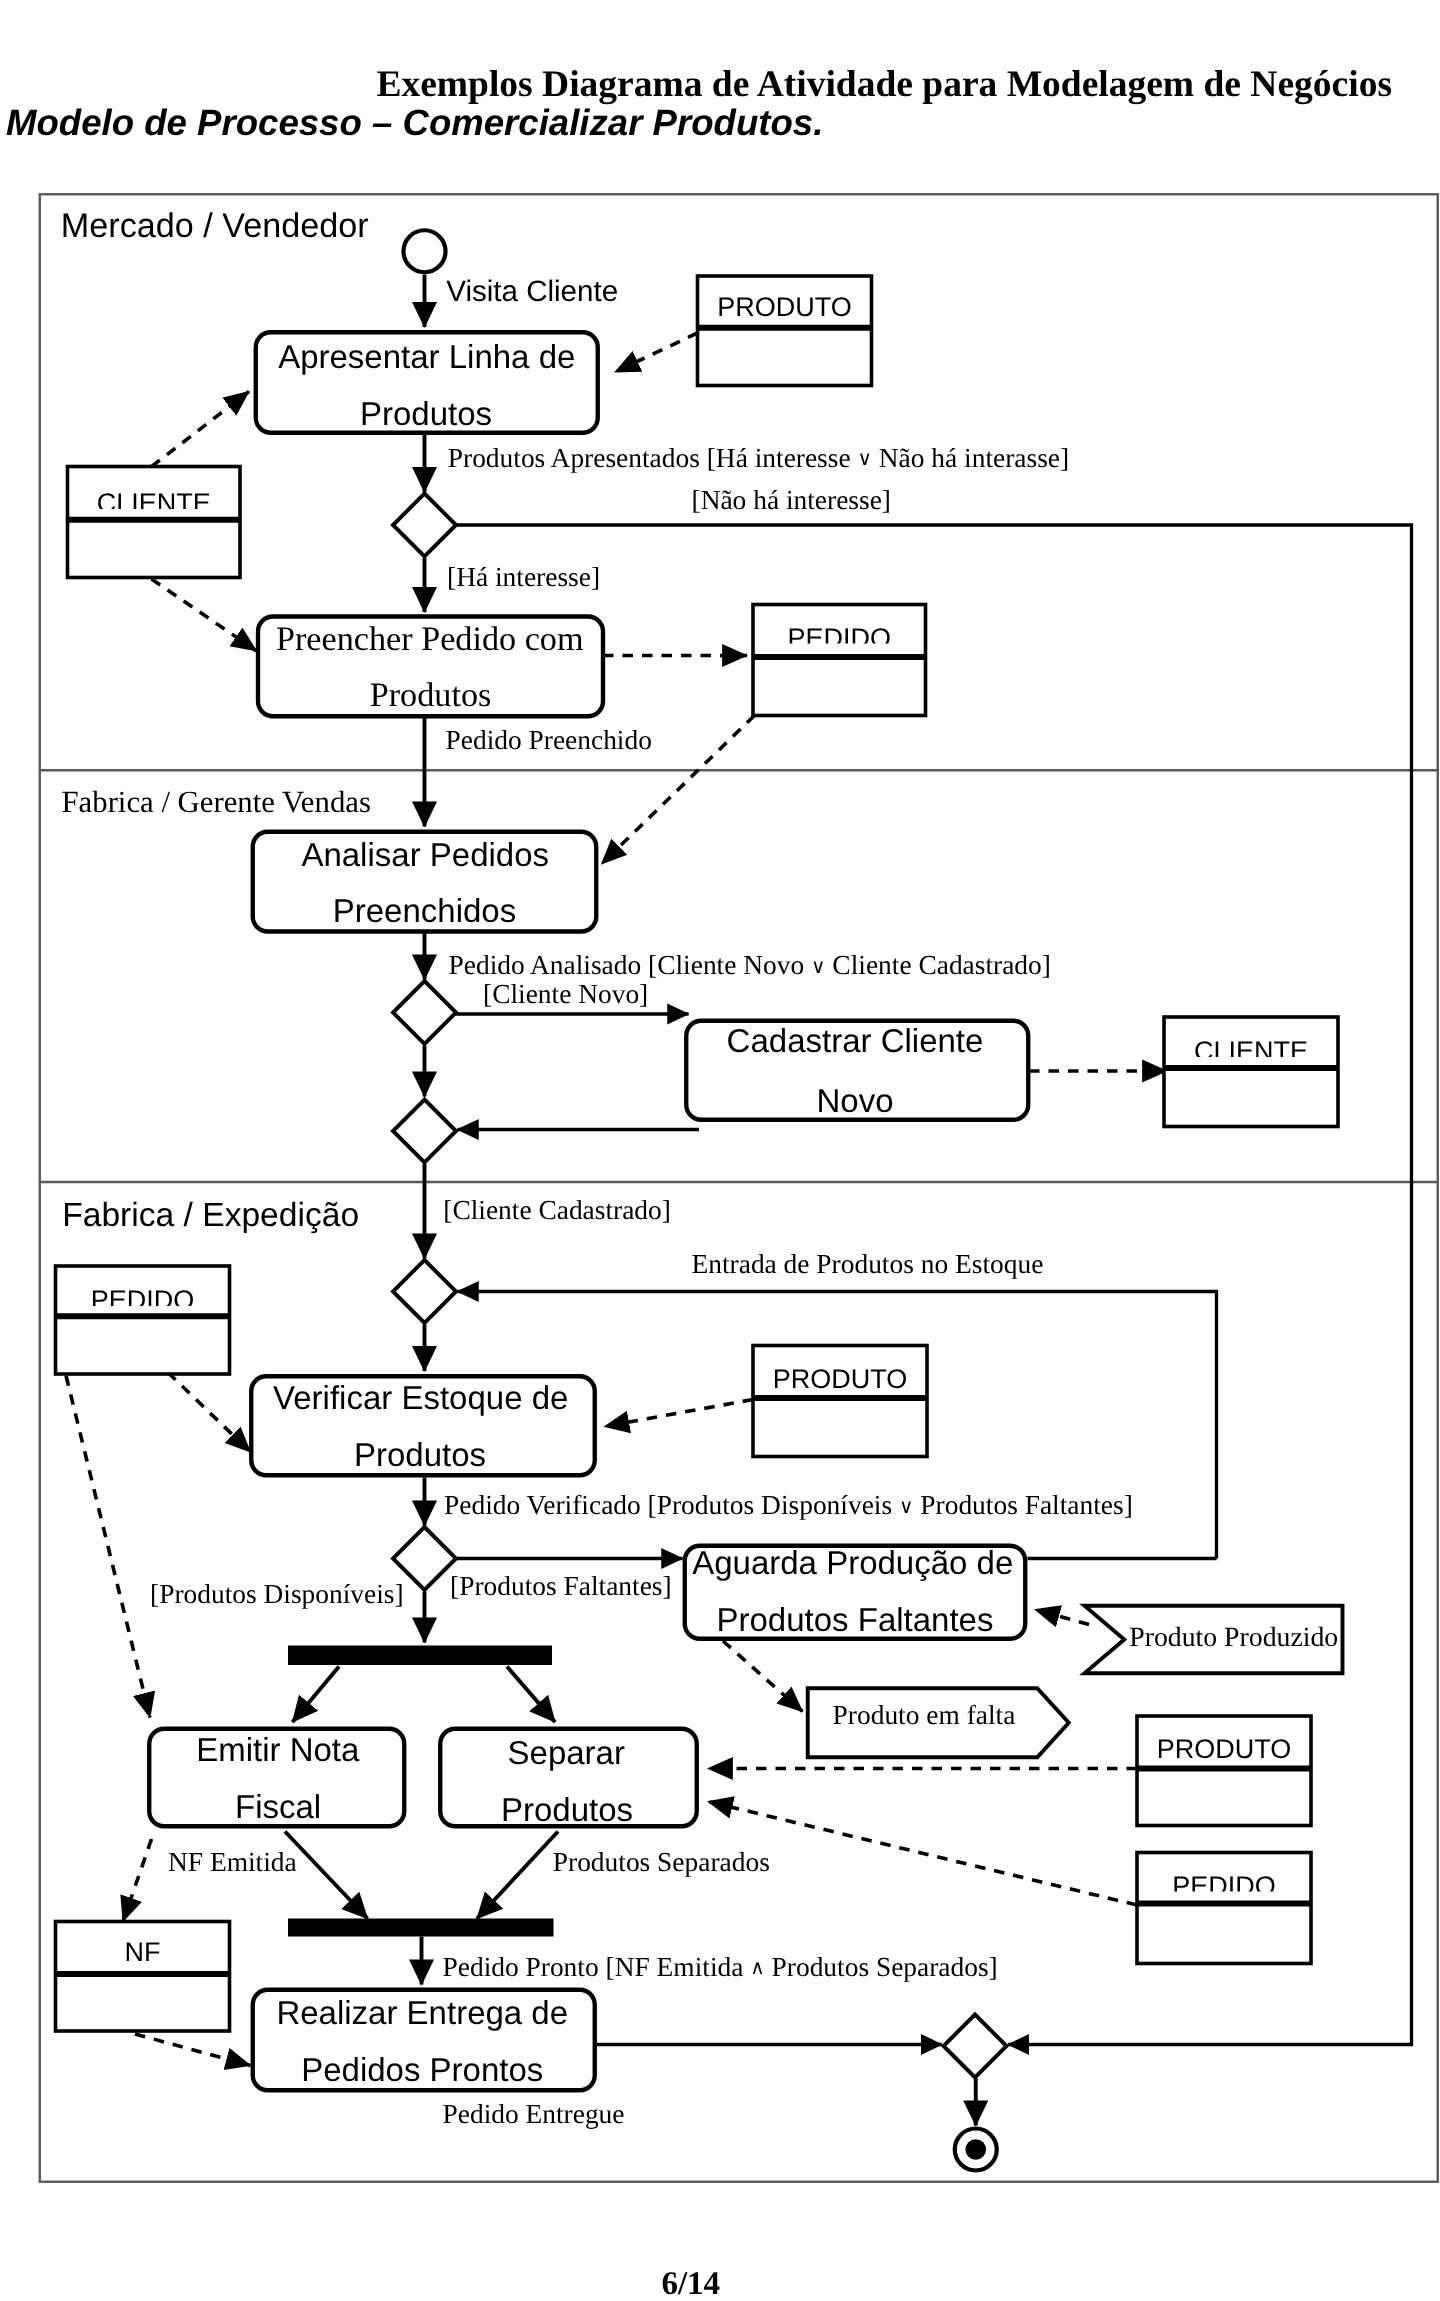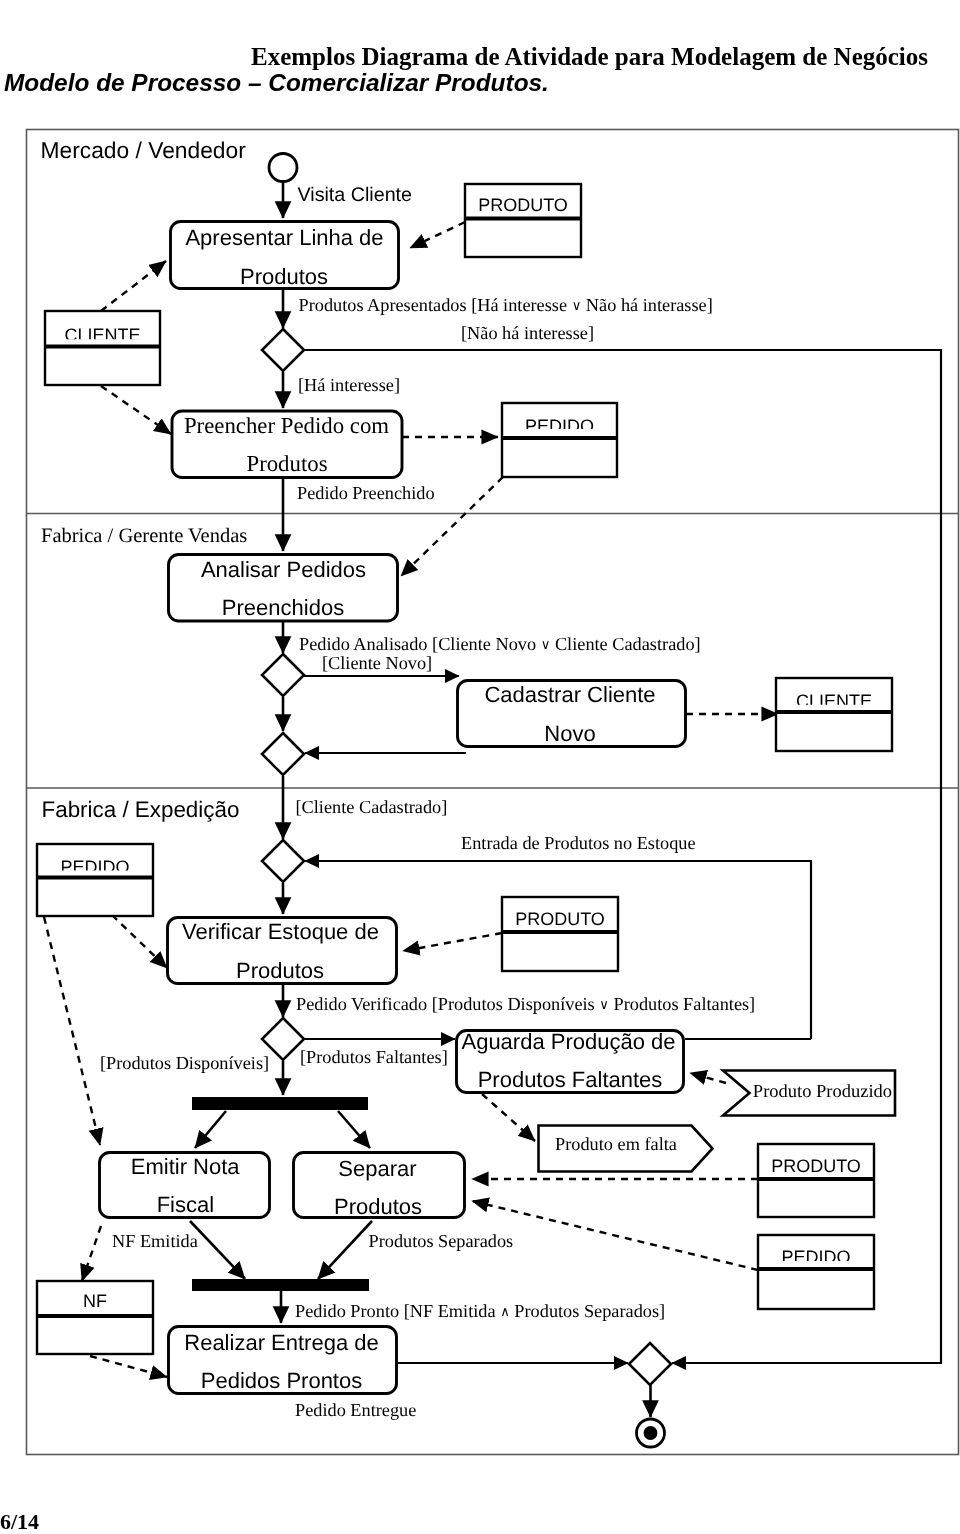--- a/index.html
+++ b/index.html
@@ -4,21 +4,21 @@
 <title>Exemplos Diagrama de Atividade para Modelagem de Negocios</title>
 <style>
   html,body{margin:0;padding:0;background:#ffffff;}
   body{width:960px;height:1534px;position:relative;overflow:hidden;
        font-family:"Liberation Sans",sans-serif;color:#000;}
   .page{position:absolute;left:0;top:0;width:960px;height:1534px;}
   #doc-title{position:absolute;left:0;top:0px;width:928px;text-align:right;
       font-family:"Liberation Serif",serif;font-weight:bold;font-size:25px;line-height:25px;margin-top:44px;}
   #slide-title{position:absolute;left:4px;top:68.8px;
       font-family:"Liberation Sans",sans-serif;font-weight:bold;font-size:24.4px;line-height:28px;font-style:italic;}
-  #page-num{position:absolute;left:0;top:1509px;width:921px;text-align:left;
+  #page-num{position:absolute;left:0;top:1509px;width:921px;text-align:center;
       font-family:"Liberation Serif",serif;font-weight:bold;font-size:22px;line-height:26px;}
   svg.diagram{position:absolute;left:0;top:0;display:block;}
   svg text{fill:#000;text-rendering:geometricPrecision;}
   body,svg{-webkit-font-smoothing:antialiased;}
   .serif{font-family:"Liberation Serif",serif;}
   .sans{font-family:"Liberation Sans",sans-serif;}
   .logicsym{font-family:"DejaVu Serif",serif;font-size:0.72em;}
 </style>
 </head>
 <body>

